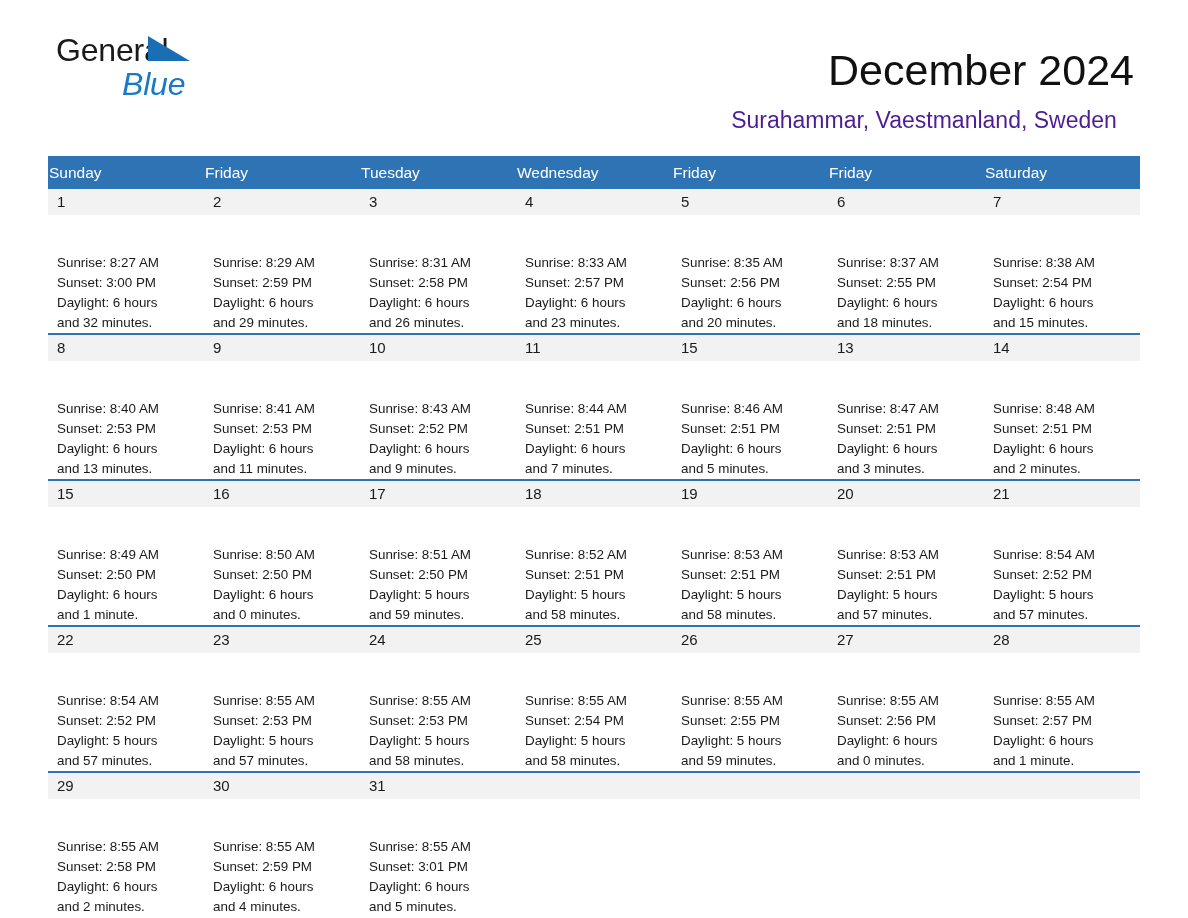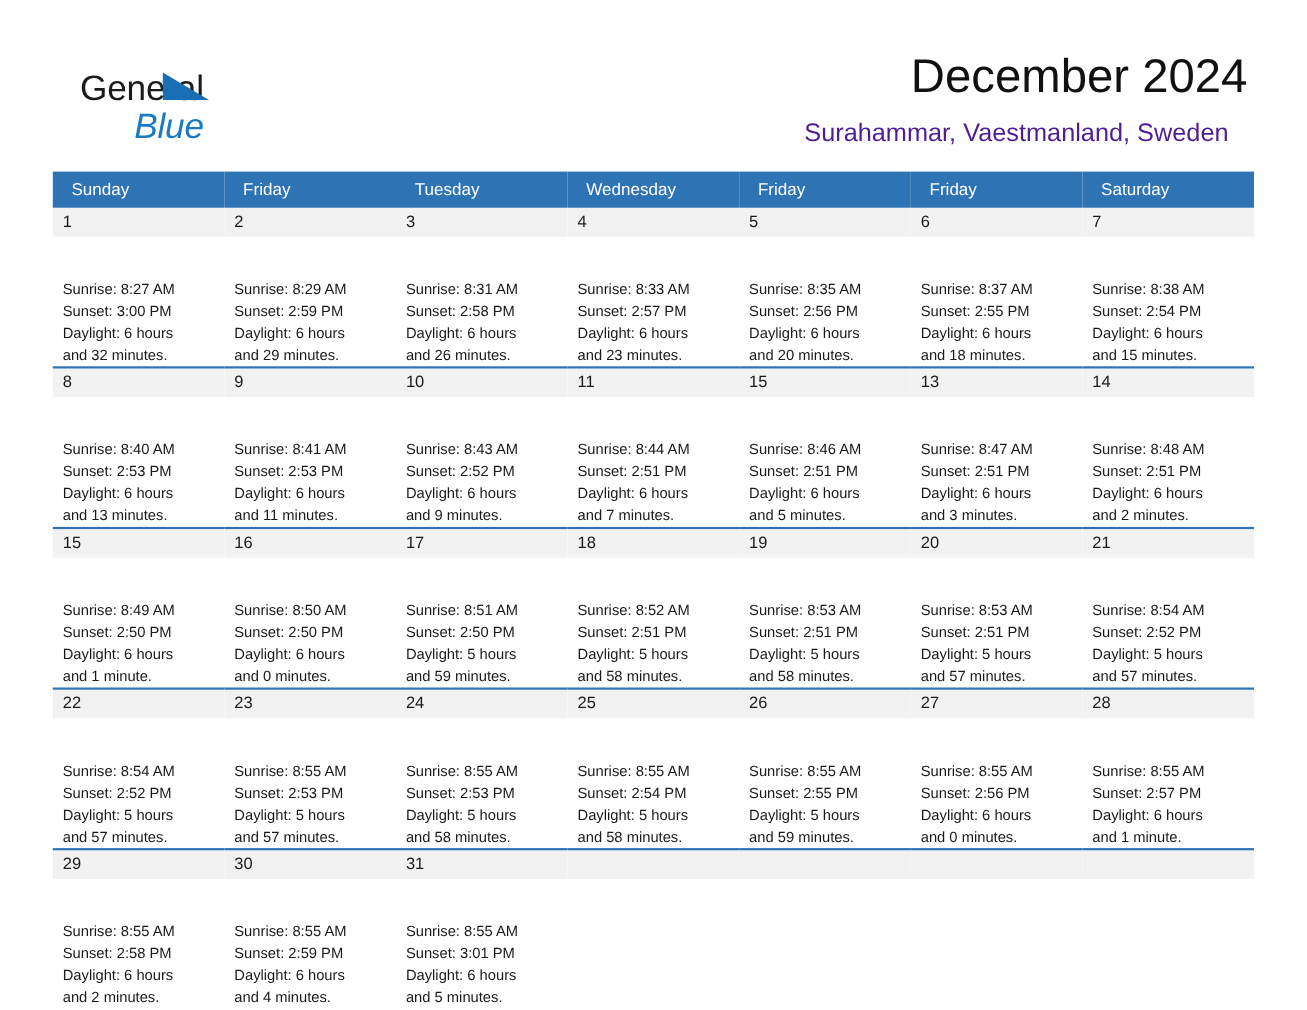--- a/index.html
+++ b/index.html
@@ -25,24 +25,23 @@
   
   .header {
     position: relative;
     height: 110px;
     padding: 0 48px;
     box-sizing: border-box;
   }
   .logo {
     position: absolute;
     left: 56px;
-    top: 64px;
+    top: 34px;
     line-height: 1;
     user-select: none;
-    text-align: right;
   }
   .logo-row1 {
     position: relative;
     display: block;
     font-size: 32px;
     letter-spacing: -0.2px;
     color: #1a1a1a;
     font-weight: 400;
   }
   .logo-tri {
@@ -104,21 +103,21 @@
     vertical-align: top;
   }
   .dow-head th {
     background: #2e74b5;
     color: #ffffff;
     font-size: 15.5px;
     font-weight: 400;
     text-align: left;
     height: 33px;
     line-height: 33px;
-    padding-left: 17px;
+    padding-left: 1px;
     box-sizing: border-box;
   }
   .week-row {
     height: 135px;
   }
   .daycell {
     width: 156px;
     border-top: 2px solid #2e74b5;
     background: #ffffff;
     height: 135px;

